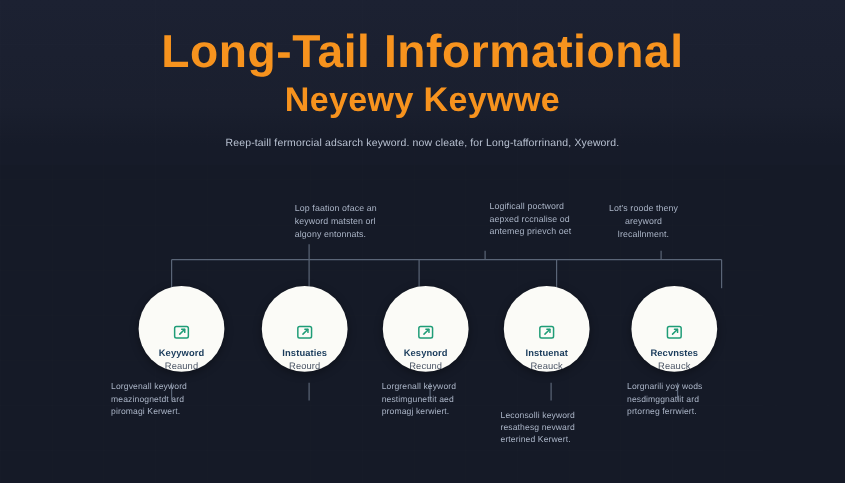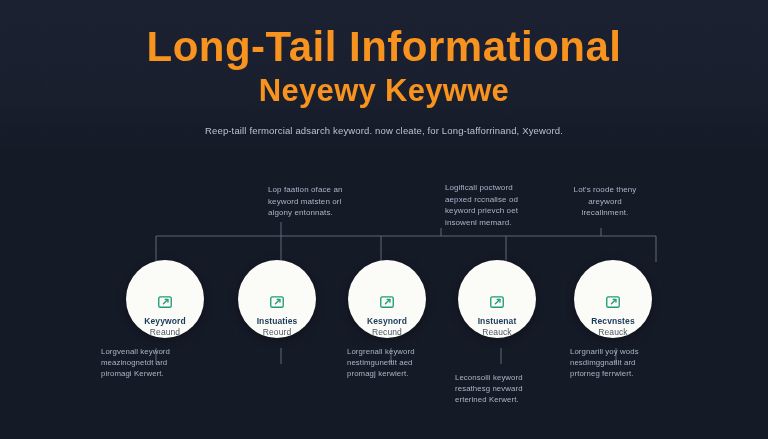--- a/index.html
+++ b/index.html
@@ -69,21 +69,21 @@
   .annotation {
     position:absolute;
     font-size:8px;
     line-height:11.5px;
     color:#aab4c6;
     letter-spacing:.1px;
   }
   .annotation .ln { display:block; }
   .ann-1 { left:268px; top:34px; width:120px; text-align:left; }
   .ann-2 { left:414px; top:32px; width:118px; text-align:left;margin-left:31px; }
-  .ann-3 { left:542px; top:34px; width:126px; text-align:center; }
+  .ann-3 { left:522px; top:34px; width:126px; text-align:center; }
 
   .connectors { position:absolute; left:0; top:0; width:768px; height:289px; }
 
   .nodes { position:absolute; left:0; top:110px; width:768px; height:100px; }
   .node {
     position:absolute;
     width:78px; height:78px;
     border-radius:50%;
     background:#fbfbf7;
     box-shadow:0 2px 8px rgba(0,0,0,.35);
@@ -137,22 +137,21 @@
 
     <div class="annotations">
       <div class="annotation ann-1">
         <span class="ln">Lop faation oface an</span>
         <span class="ln">keyword matsten orl</span>
         <span class="ln">algony entonnats.</span>
       </div>
       <div class="annotation ann-2">
         <span class="ln">Logificall poctword</span>
         <span class="ln">aepxed rccnalise od</span>
-        <span class="ln">keyword prievch oet</span>
-        <span class="ln">insowenl memard.</span>
+        <span class="ln">antemeg prievch oet</span>
       </div>
       <div class="annotation ann-3">
         <span class="ln">Lot's roode theny</span>
         <span class="ln">areyword</span>
         <span class="ln">lrecallnment.</span>
       </div>
     </div>
 
     <svg class="connectors" viewBox="0 0 768 289">
       <g stroke="#5a6577" stroke-width="1.1" fill="none">

